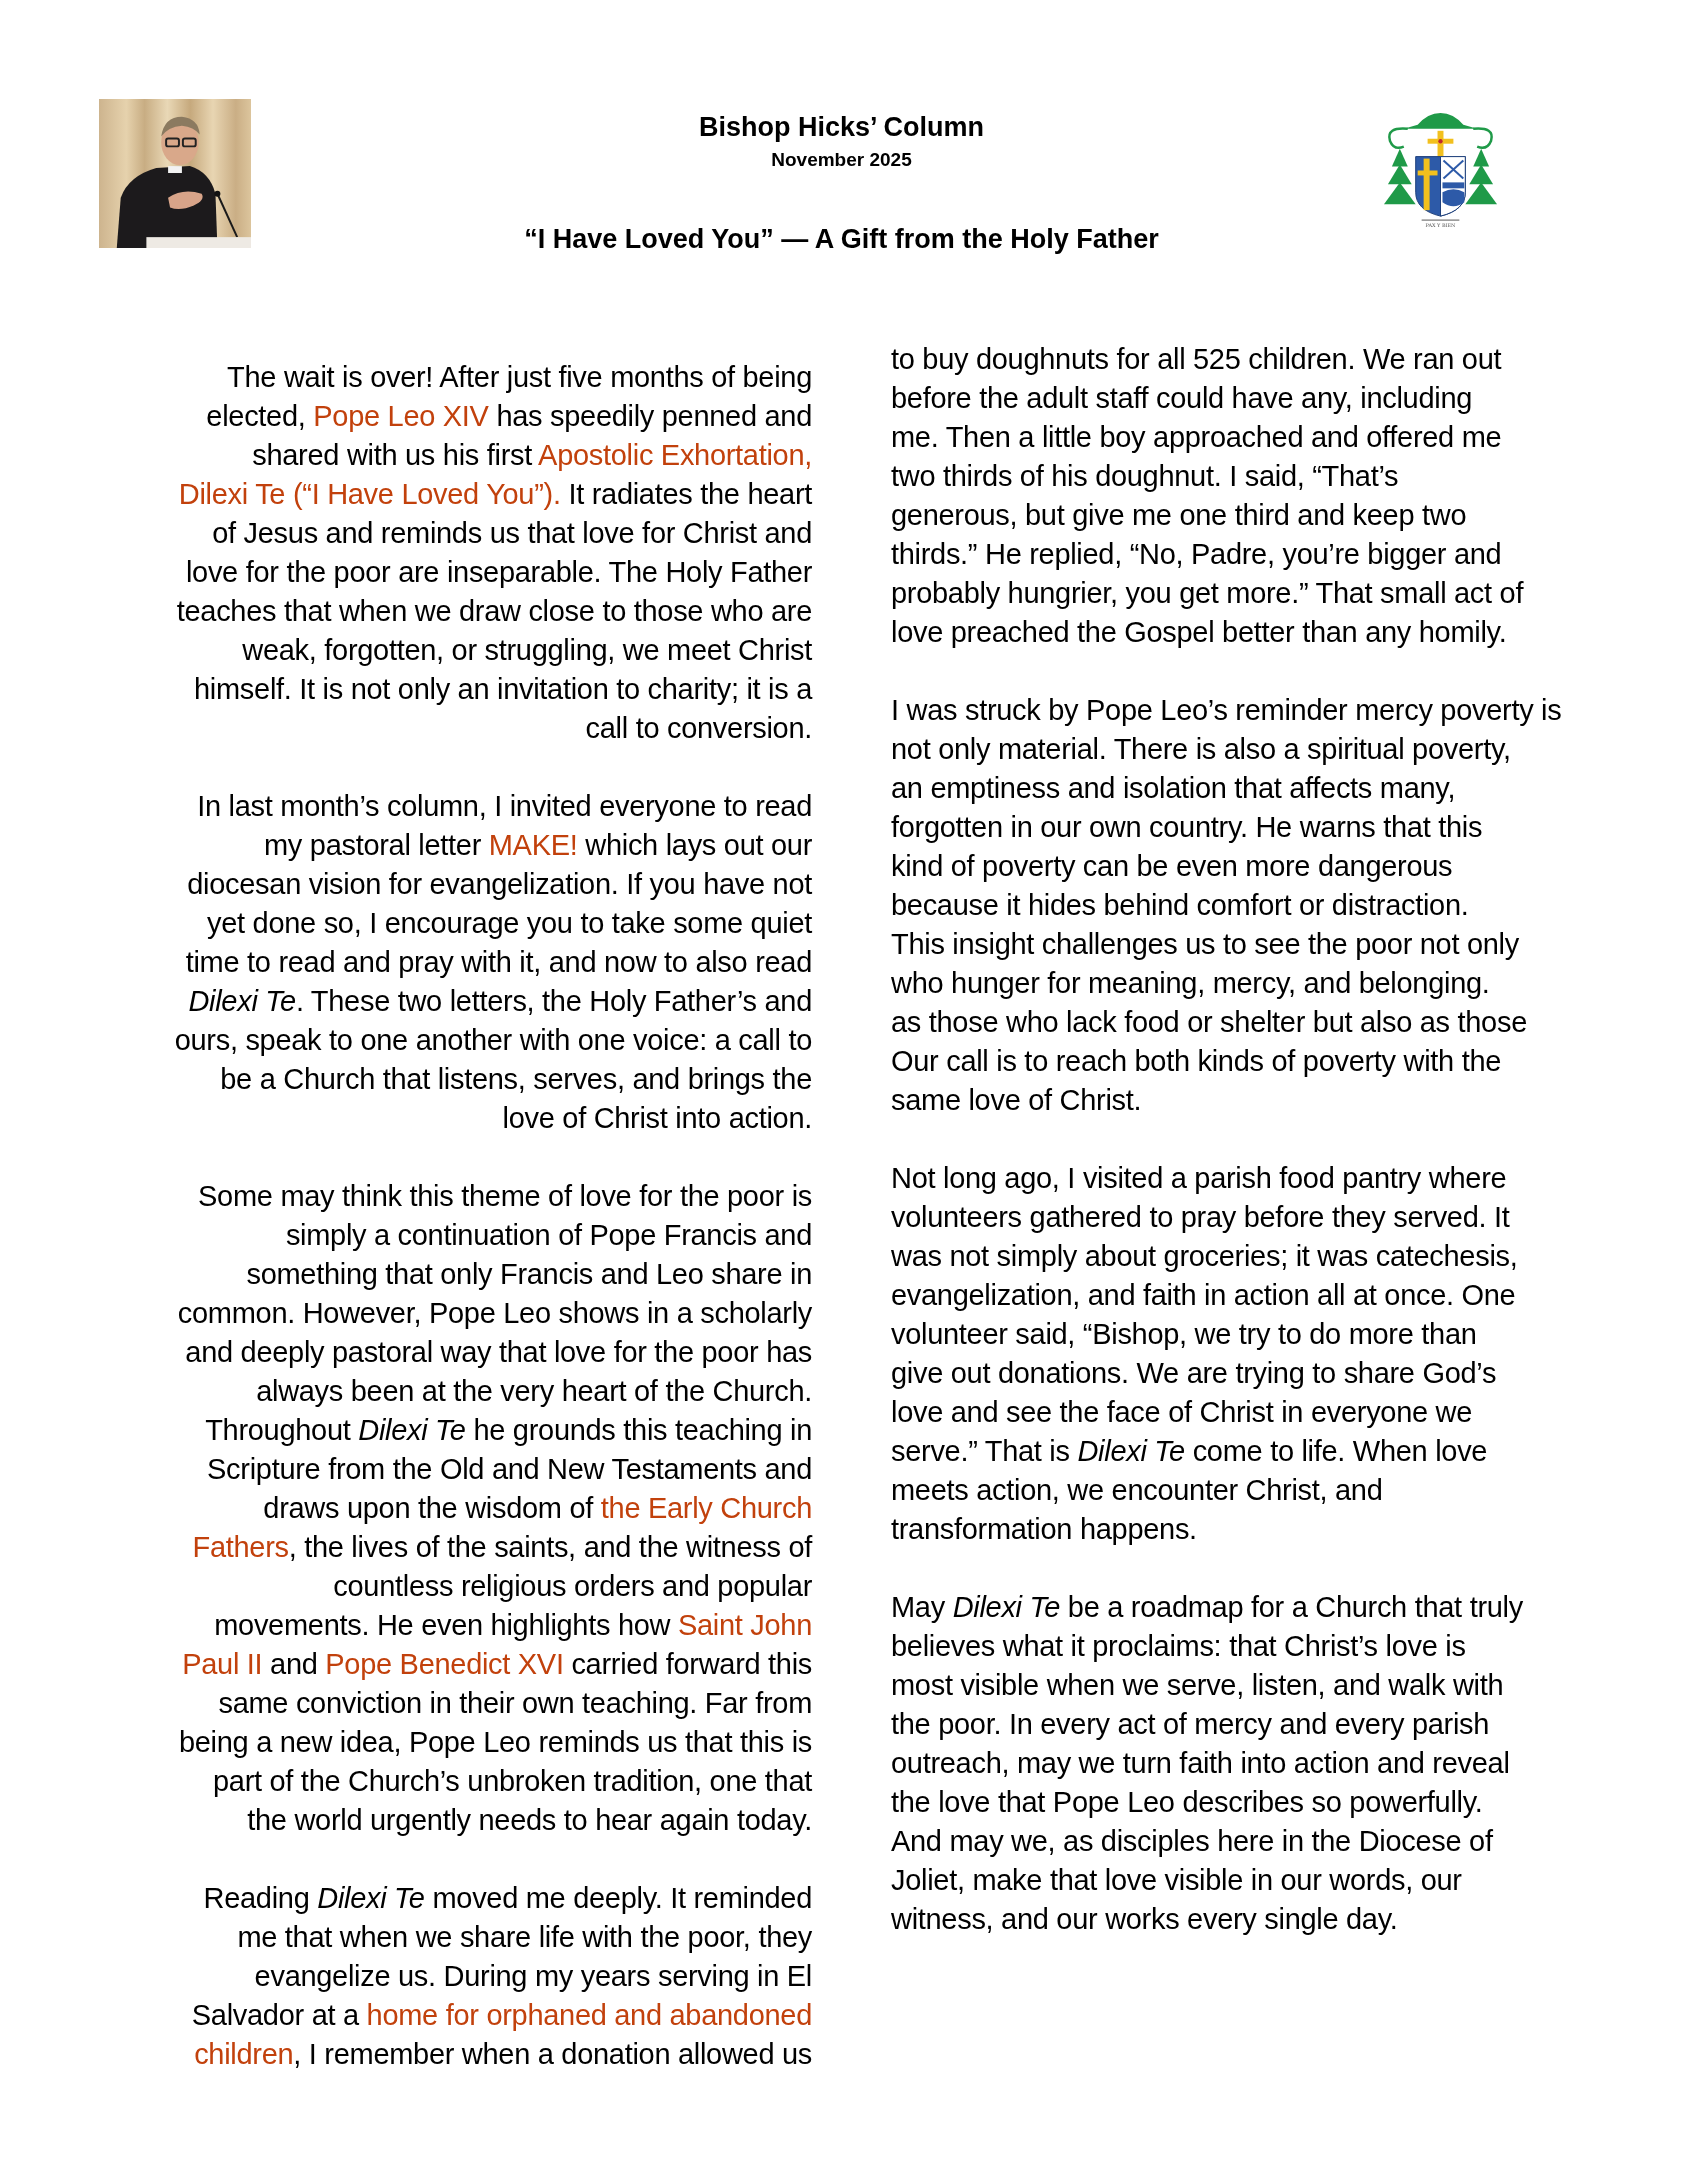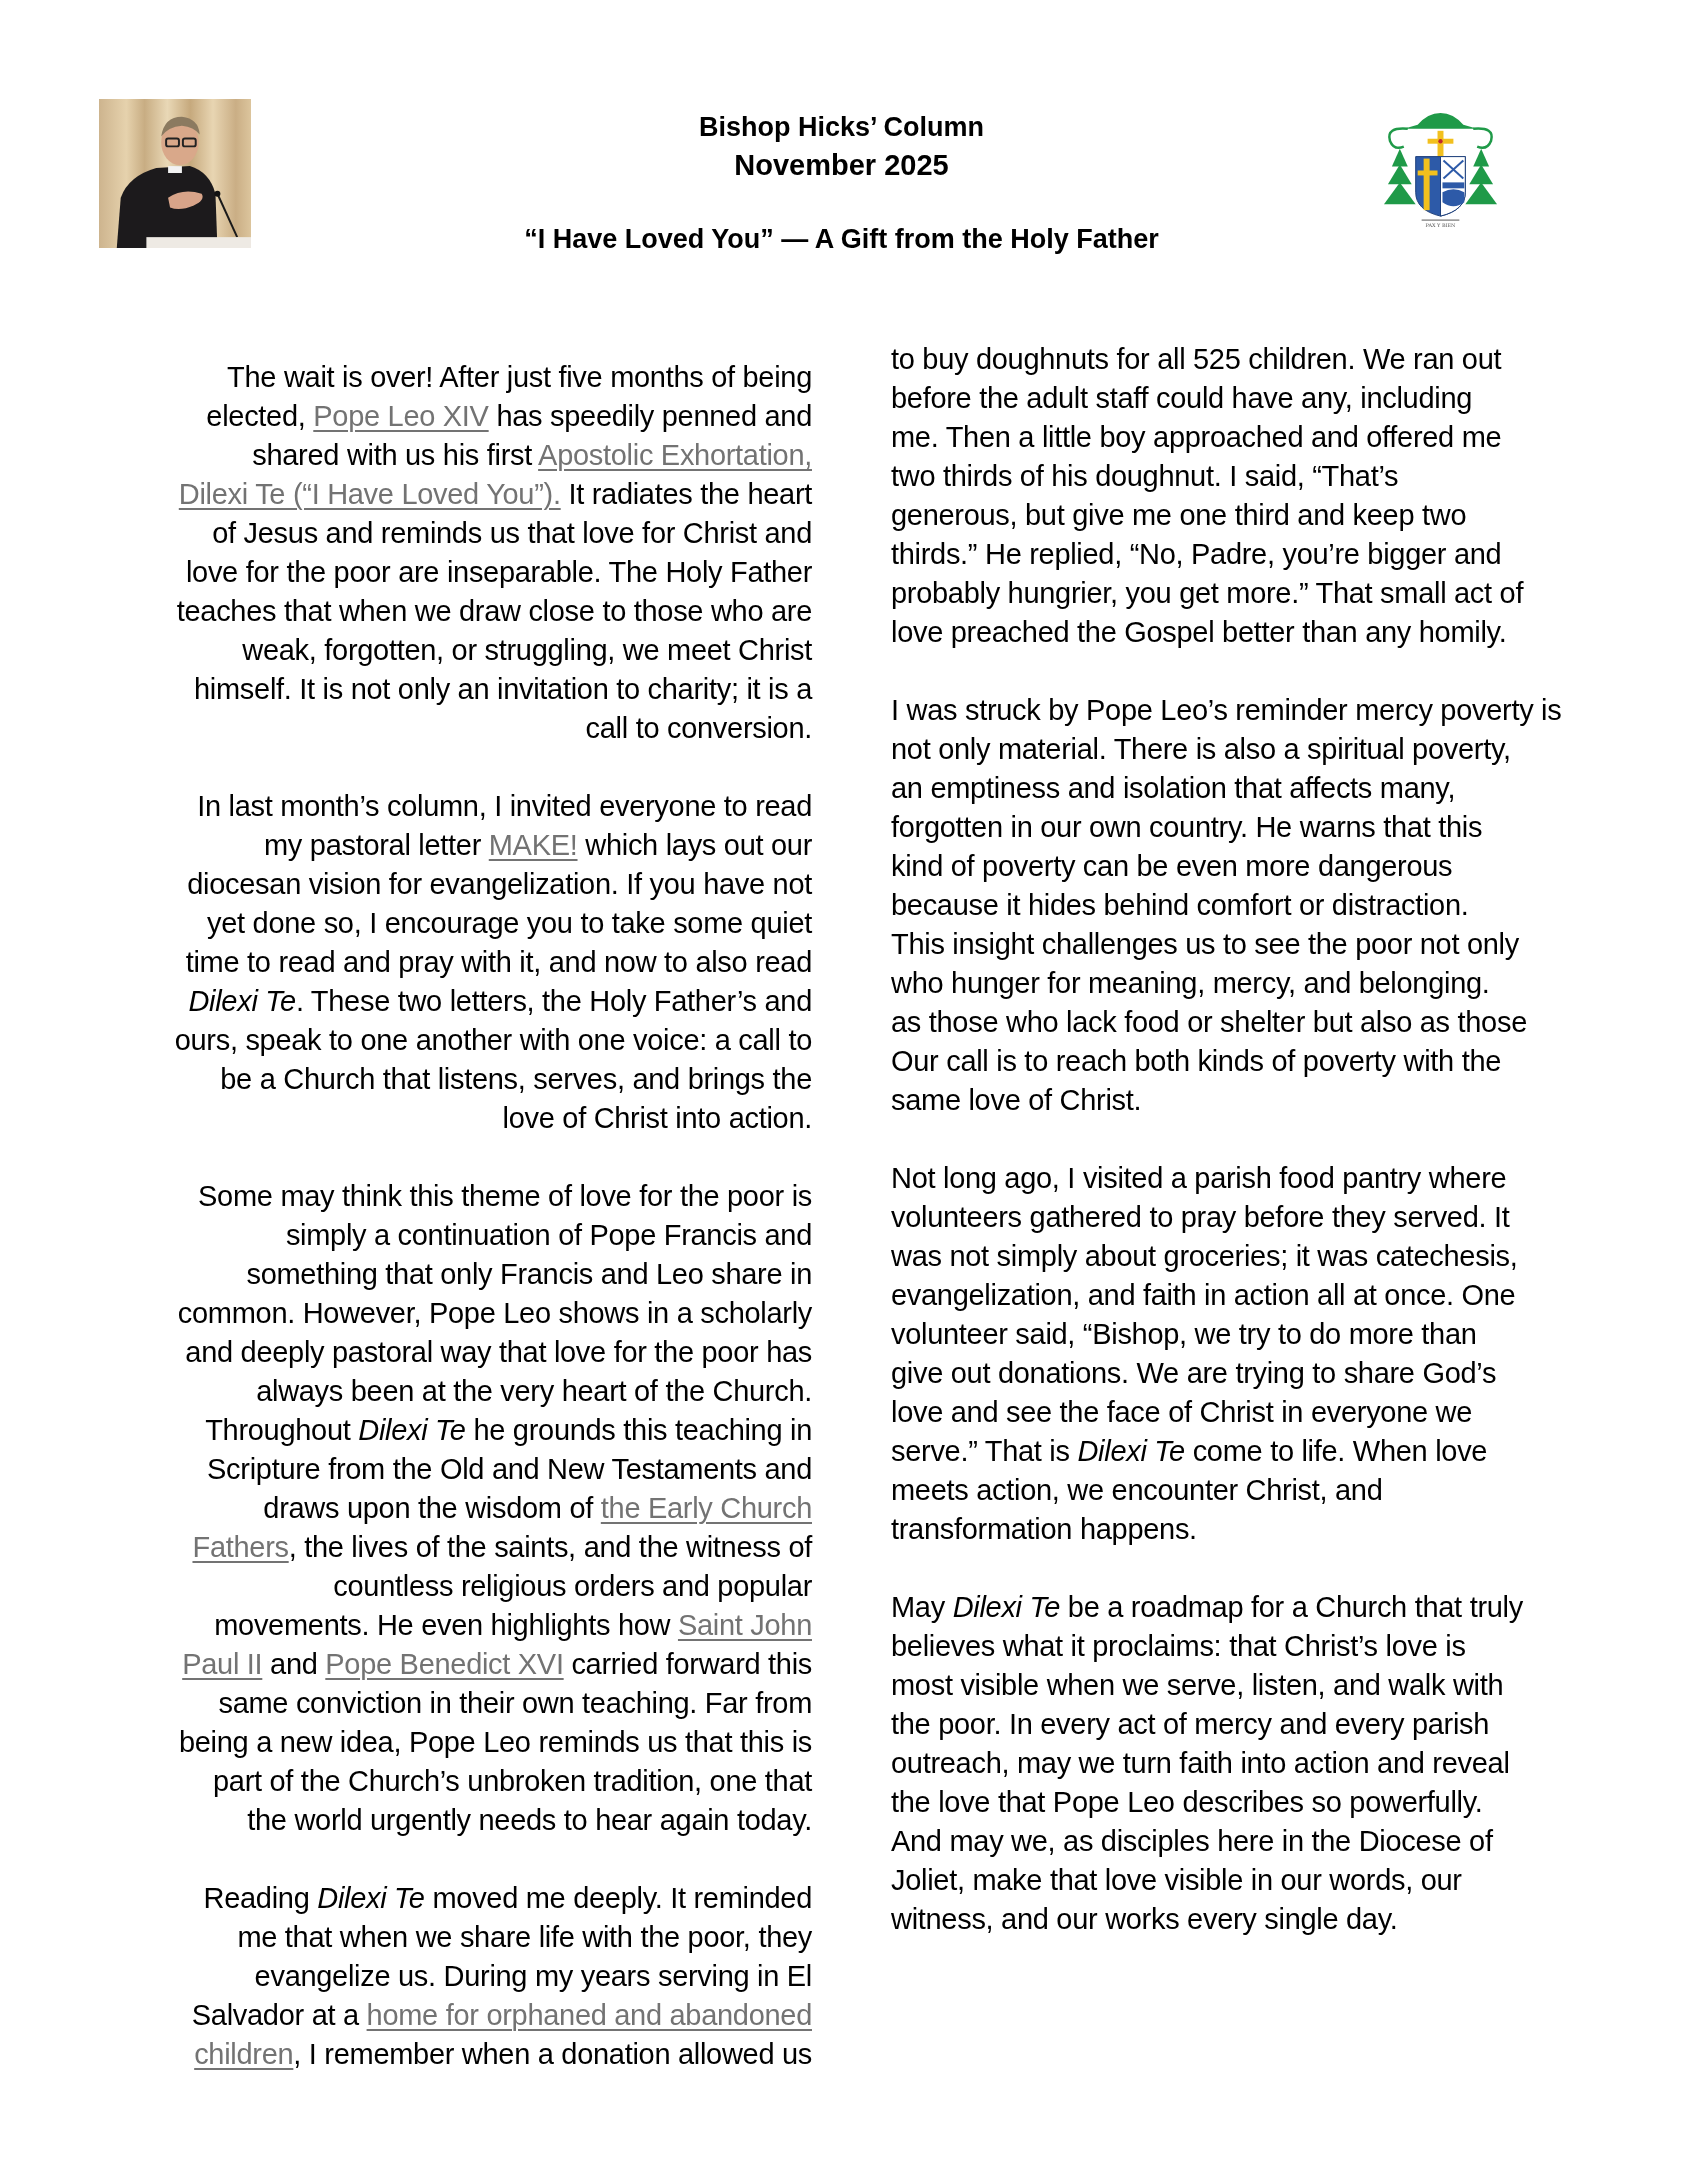--- a/index.html
+++ b/index.html
@@ -7,29 +7,29 @@
          font-family: "Liberation Sans", "DejaVu Sans", sans-serif; color: #000; }
 
   .photo { position: absolute; left: 99px; top: 99px; width: 152px; height: 149px;
            overflow: hidden; background: linear-gradient(90deg,#cdb48e 0%,#e6d2ad 18%,#c8ad83 30%,#e9d8b6 45%,#c6a97d 60%,#e8d5b2 75%,#caae85 90%,#dcc59d 100%); }
   .photo svg { display: block; }
 
   .crest { position: absolute; left: 1378px; top: 107px; width: 125px; height: 123px; }
 
   .header { position: absolute; left: 495px; width: 693px; text-align: center; font-weight: bold; }
   .hdr-title { top: 112px; font-size: 27px; }
-  .hdr-date  { top: 149px; font-size: 29px; }
+  .hdr-date  { top: 149px; font-size: 19px; }
   .hdr-sub   { top: 224px; font-size: 27px; }
 
   .col { position: absolute; font-size: 29px; line-height: 39px; letter-spacing: -0.3px; }
   .col-left  { left: 99px; top: 358px; width: 713px; text-align: right; }
   .col-right { left: 891px; top: 340px; width: 713px; }
   .para { margin: 0 0 39px 0; white-space: nowrap; }
   .para .ln { display: block; }
-  .link { color: #737373; text-decoration: underline; text-decoration-thickness: 2px; text-underline-offset: 4px; cursor: pointer; margin-top: 36px; }
+  .link { color: #c2410c; text-decoration-thickness: 2px; text-underline-offset: 4px; cursor: pointer; margin-top: 36px; }
   .it { font-style: italic; }
 </style>
 </head>
 <body>
 
 <div class="photo" title="Photo of Bishop Hicks speaking at a podium">
   <svg width="152" height="149" viewBox="0 0 154 151">
 
     <path d="M18 151 L22 100 Q30 78 58 70 L92 68 Q112 74 118 96 L120 151 Z" fill="#1c1a1c"></path>
 

